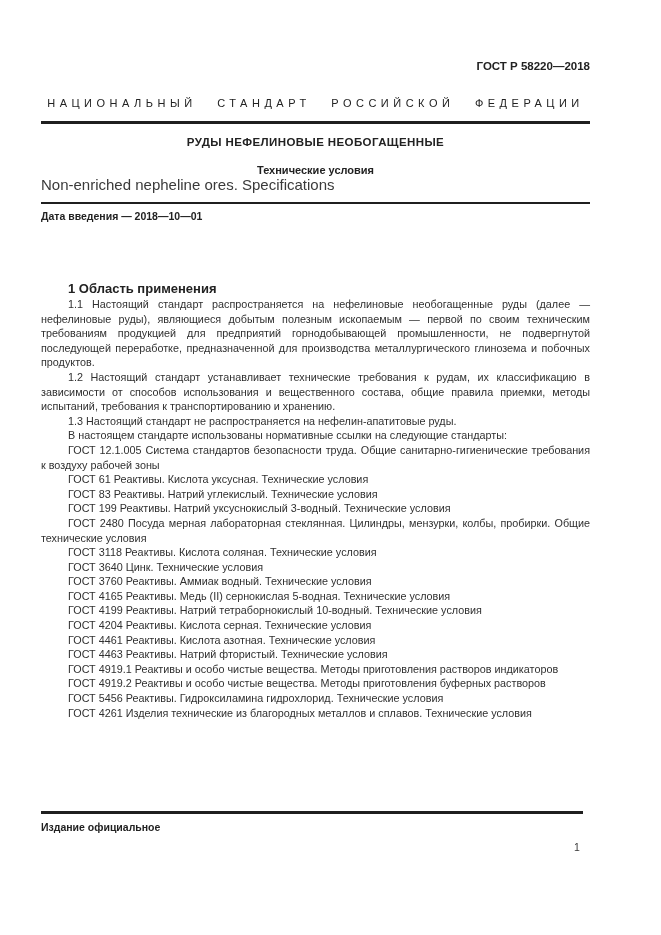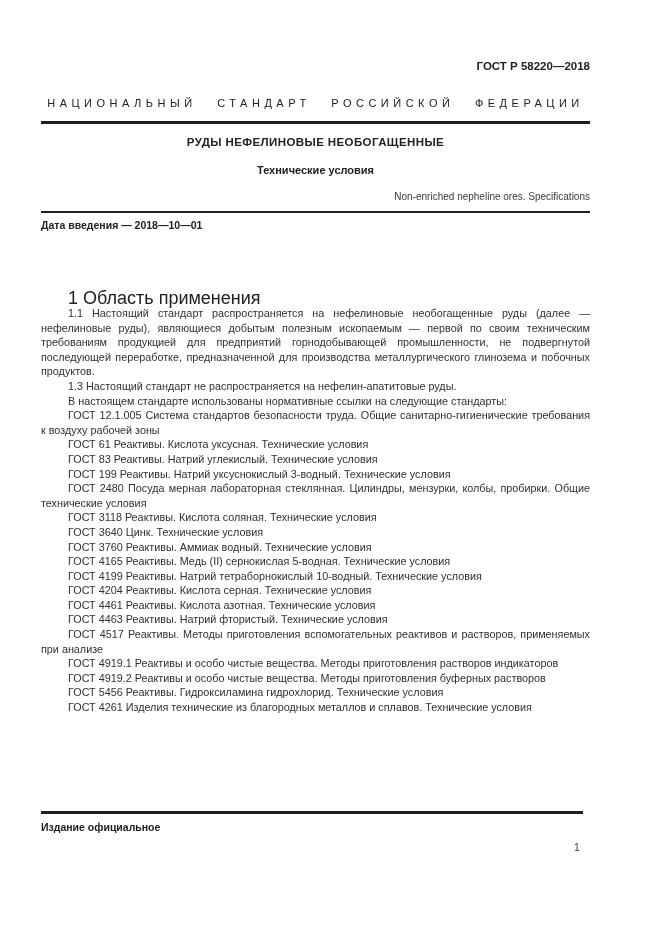--- a/index.html
+++ b/index.html
@@ -53,36 +53,36 @@
     color: #222;
   }
   .doc-subtitle {
     margin-top: 16px;
     text-align: center;
     font-weight: bold;
     font-size: 11px;
     color: #222;
   }
   .doc-title-en {
-    margin-top: 15px;
-    text-align: right;
-    font-size: 10px;
+    margin-top: 0;
+    text-align: left;
+    font-size: 15px;
     color: #3a3a3a;
   }
   .rule-title { margin-top: 9px; }
   .intro-date {
     margin-top: 6px;
     text-align: left;
     font-weight: bold;
     font-size: 10.5px;
     color: #222;
   }
   .section-heading {
-    font-weight: normal;
-    font-size: 18px;
+    font-weight: bold;
+    font-size: 13px;
     line-height: 16px;
     padding-left: 27px;
     margin: 0;
     color: #222;
   }
   .h1 { margin-top: 59px; }
   .h2 { margin-top: 17px; }
   p.body {
     font-size: 10.8px;
     line-height: 14.6px;
@@ -131,39 +131,39 @@
     <div class="doc-title">РУДЫ НЕФЕЛИНОВЫЕ НЕОБОГАЩЕННЫЕ</div>
     <div class="doc-subtitle">Технические условия</div>
     <div class="doc-title-en">Non-enriched nepheline ores. Specifications</div>
 
     <div class="rule rule-title"></div>
 
     <div class="intro-date">Дата введения — 2018—10—01</div>
 
     <h2 class="section-heading h1">1 Область применения</h2>
     <p class="body first-after-heading">1.1 Настоящий стандарт распространяется на нефелиновые необогащенные руды (далее — нефелиновые руды), являющиеся добытым полезным ископаемым — первой по своим техническим требованиям продукцией для предприятий горнодобывающей промышленности, не подвергнутой последующей переработке, предназначенной для производства металлургического глинозема и побочных продуктов.</p>
+    <p class="body">1.2 Настоящий стандарт устанавливает технические требования к рудам, их классификацию в зависимости от способов использования и вещественного состава, общие правила приемки, методы испытаний, требования к транспортированию и хранению.</p>
     <p class="body">1.3 Настоящий стандарт не распространяется на нефелин-апатитовые руды.</p>
 
     <p class="body first-after-heading">В настоящем стандарте использованы нормативные ссылки на следующие стандарты:</p>
 
     <div>
       <p class="body">ГОСТ 12.1.005 Система стандартов безопасности труда. Общие санитарно-гигиенические требования к воздуху рабочей зоны</p>
       <p class="body">ГОСТ 61 Реактивы. Кислота уксусная. Технические условия</p>
       <p class="body">ГОСТ 83 Реактивы. Натрий углекислый. Технические условия</p>
       <p class="body">ГОСТ 199 Реактивы. Натрий уксуснокислый 3-водный. Технические условия</p>
       <p class="body">ГОСТ 2480 Посуда мерная лабораторная стеклянная. Цилиндры, мензурки, колбы, пробирки. Общие технические условия</p>
       <p class="body">ГОСТ 3118 Реактивы. Кислота соляная. Технические условия</p>
       <p class="body">ГОСТ 3640 Цинк. Технические условия</p>
       <p class="body">ГОСТ 3760 Реактивы. Аммиак водный. Технические условия</p>
       <p class="body">ГОСТ 4165 Реактивы. Медь (II) сернокислая 5-водная. Технические условия</p>
       <p class="body">ГОСТ 4199 Реактивы. Натрий тетраборнокислый 10-водный. Технические условия</p>
       <p class="body">ГОСТ 4204 Реактивы. Кислота серная. Технические условия</p>
       <p class="body">ГОСТ 4461 Реактивы. Кислота азотная. Технические условия</p>
       <p class="body">ГОСТ 4463 Реактивы. Натрий фтористый. Технические условия</p>
-      <p class="body">ГОСТ 4517 Реактивы. Методы приготовления вспомогательных реактивов и растворов, применяемых при анализе</p>
       <p class="body">ГОСТ 4919.1 Реактивы и особо чистые вещества. Методы приготовления растворов индикаторов</p>
       <p class="body">ГОСТ 4919.2 Реактивы и особо чистые вещества. Методы приготовления буферных растворов</p>
       <p class="body">ГОСТ 5456 Реактивы. Гидроксиламина гидрохлорид. Технические условия</p>
       <p class="body">ГОСТ 4261 Изделия технические из благородных металлов и сплавов. Технические условия</p>
     </div>
   </div>
 
   <div class="footer-rule"></div>
   <div class="footer-note">Издание официальное</div>
   <div class="page-number">1</div>

